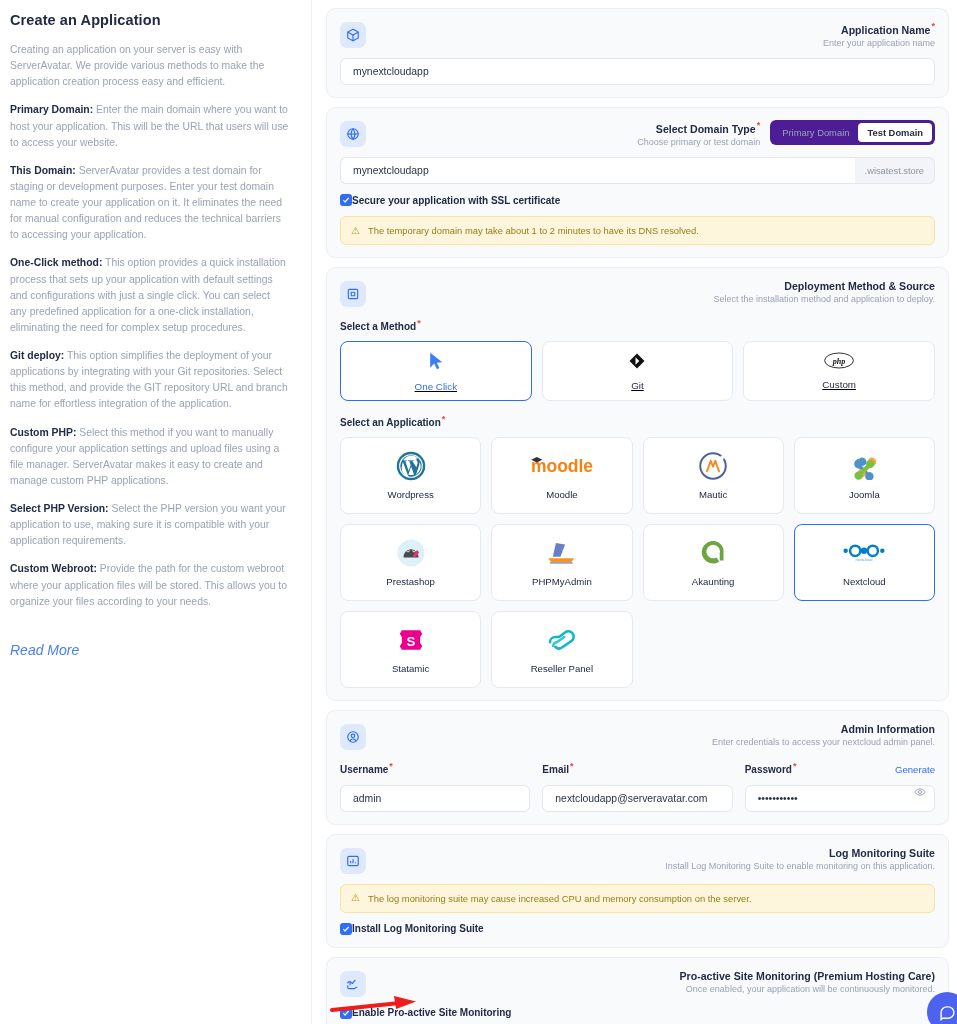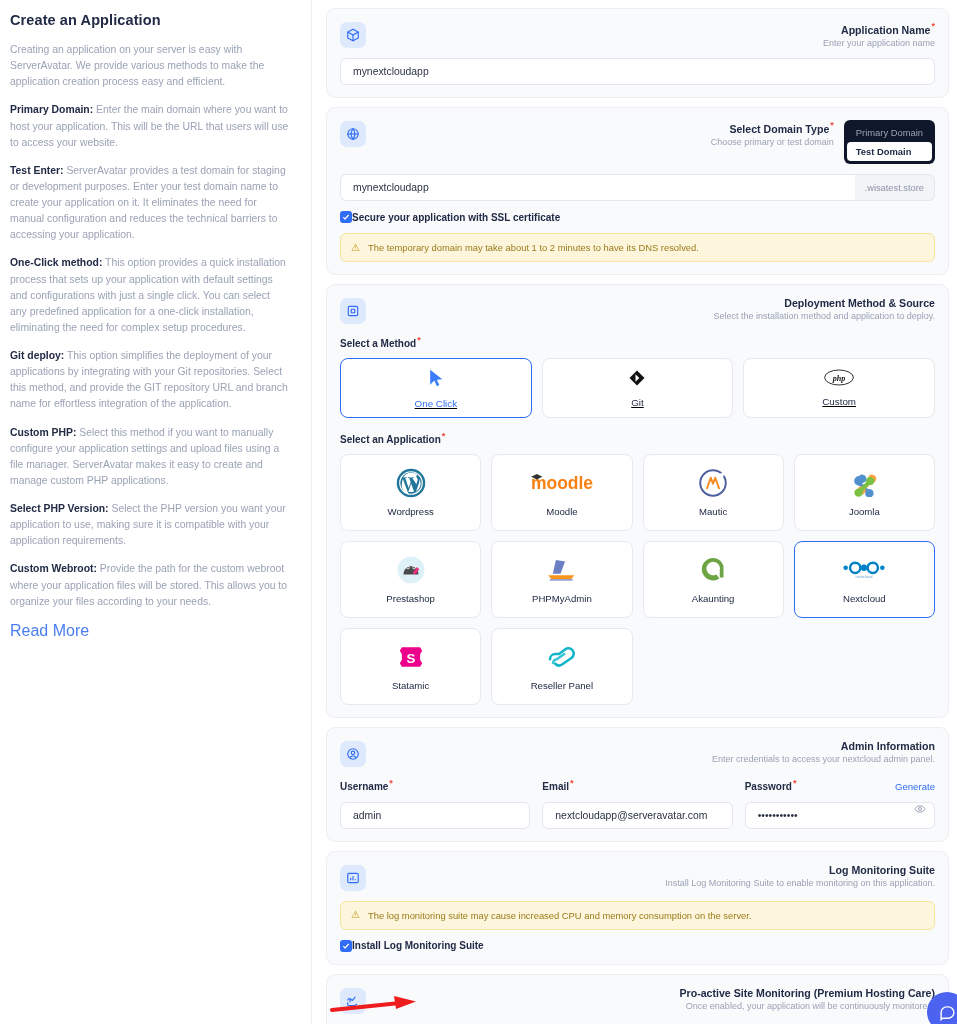--- a/index.html
+++ b/index.html
@@ -21,22 +21,22 @@
   .left-title {
     font-size: 14.5px; font-weight: 700; color: #222b45;
     letter-spacing: .1px; margin-bottom: 14px;
   }
   .left-para {
     font-size: 10.4px; line-height: 1.55; color: #9aa2b5;
     margin-bottom: 12px;
   }
   .left-para b { color: #222b45; font-weight: 700; }
   .read-more {
-    font-size: 16px; color: #4a7ef0; cursor: pointer;
-    display:inline-block; margin-top: 0;
+    font-size: 14px; color: #4a7ef0; cursor: pointer;
+    display:inline-block; margin-top: 20px; font-style: italic;
   }
 
   
   .right-wrap {
     flex: 1; height: 1024px; background: #ffffff;
     padding: 8px 8px 0 14px; overflow: hidden;
     position: relative;
   }
   .card {
     background: #f9fafc;
@@ -61,23 +61,22 @@
     width: 100%; height: 27px;
     border: 1px solid #e3e6ee; border-radius: 6px;
     background: #ffffff; color: #2b3245;
     font-size: 10.4px; padding: 0 12px; margin-top: 10px;
     font-family: "Liberation Sans", sans-serif;
     outline: none;
   }
 
   
   .dom-toggle {
-    display: flex; background: #0f172a; border-radius: 6px; padding: 3px;
+    display: flex; background: #4c1d95; border-radius: 6px; padding: 3px;
     align-self: flex-start;
-    flex-direction: column;
   }
   .dom-opt {
     font-size: 9.4px; padding: 4px 9px; border-radius: 4px;
     color: #9aa2b5; cursor: pointer; white-space: nowrap;
   }
   .dom-opt.active { background: #ffffff; color: #222b45; font-weight: 700; box-shadow: 0 1px 2px rgba(16,24,40,.08); }
 
   .domain-row { display: flex; margin-top: 10px; }
   .domain-row .txt-input {
     margin-top: 0; border-radius: 6px 0 0 6px; border-right: none;
@@ -148,21 +147,21 @@
 </head>
 <body>
 
 <div id="page">
 
   <div class="left-panel">
     <div class="left-title">Create an Application</div>
     <div id="left-paras">
         <div class="left-para"><span>Creating an application on your server is easy with ServerAvatar. We provide various methods to make the application creation process easy and efficient.</span></div>
         <div class="left-para"><b>Primary Domain:</b><span> Enter the main domain where you want to host your application. This will be the URL that users will use to access your website.</span></div>
-        <div class="left-para"><b>Test Enter:</b><span> ServerAvatar provides a test domain for staging or development purposes. Enter your test domain name to create your application on it. It eliminates the need for manual configuration and reduces the technical barriers to accessing your application.</span></div>
+        <div class="left-para"><b>This Domain:</b><span> ServerAvatar provides a test domain for staging or development purposes. Enter your test domain name to create your application on it. It eliminates the need for manual configuration and reduces the technical barriers to accessing your application.</span></div>
         <div class="left-para"><b>One-Click method:</b><span> This option provides a quick installation process that sets up your application with default settings and configurations with just a single click. You can select any predefined application for a one-click installation, eliminating the need for complex setup procedures.</span></div>
         <div class="left-para"><b>Git deploy:</b><span> This option simplifies the deployment of your applications by integrating with your Git repositories. Select this method, and provide the GIT repository URL and branch name for effortless integration of the application.</span></div>
         <div class="left-para"><b>Custom PHP:</b><span> Select this method if you want to manually configure your application settings and upload files using a file manager. ServerAvatar makes it easy to create and manage custom PHP applications.</span></div>
         <div class="left-para"><b>Select PHP Version:</b><span> Select the PHP version you want your application to use, making sure it is compatible with your application requirements.</span></div>
         <div class="left-para"><b>Custom Webroot:</b><span> Provide the path for the custom webroot where your application files will be stored. This allows you to organize your files according to your needs.</span></div>
       </div>
     <span class="read-more">Read More</span>
   </div>
 
   <div class="right-wrap">

